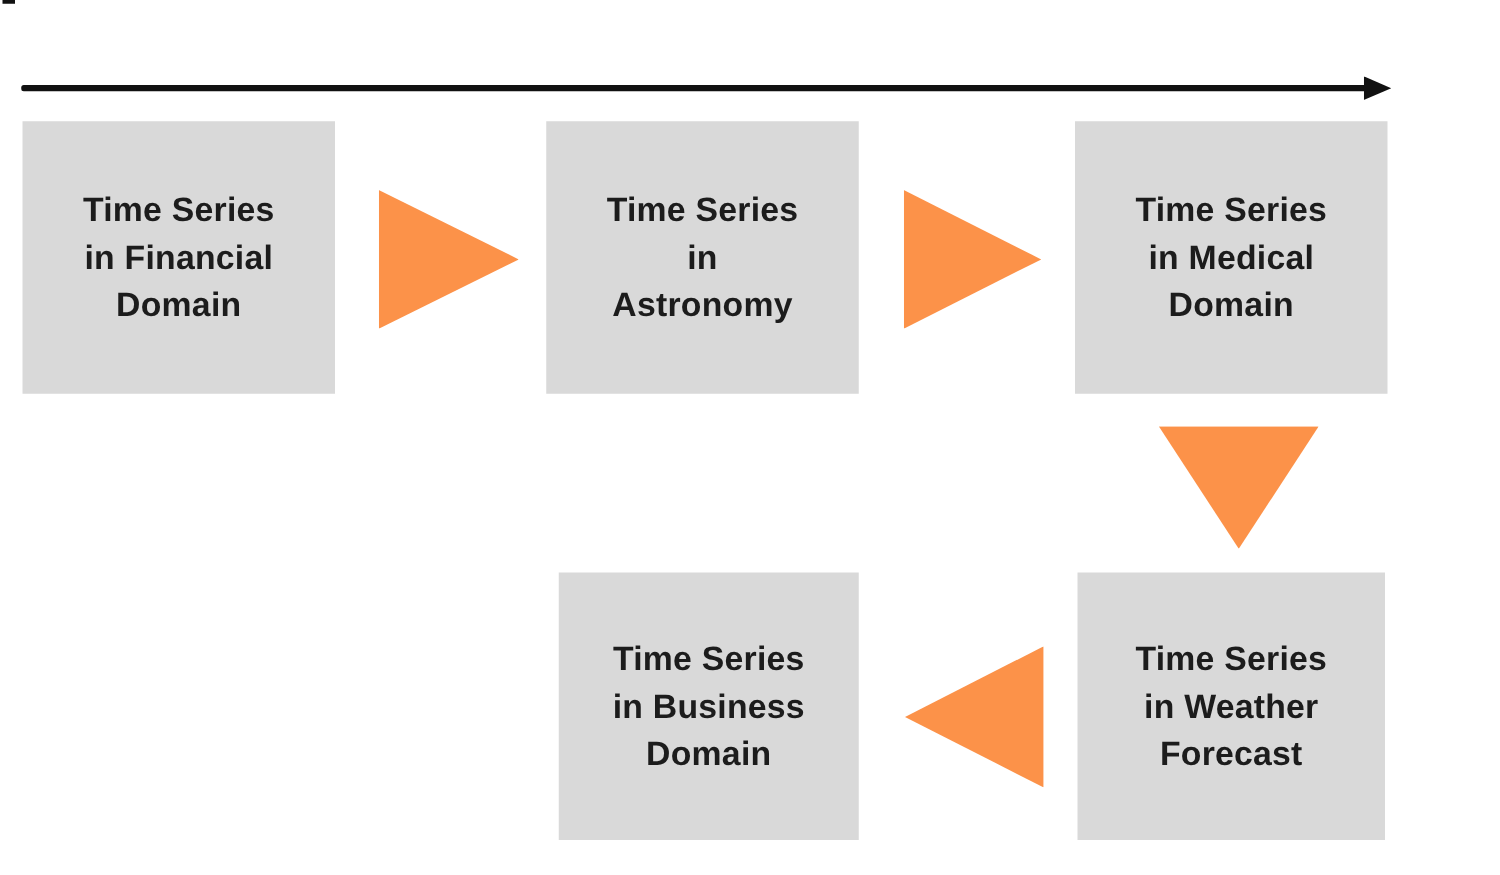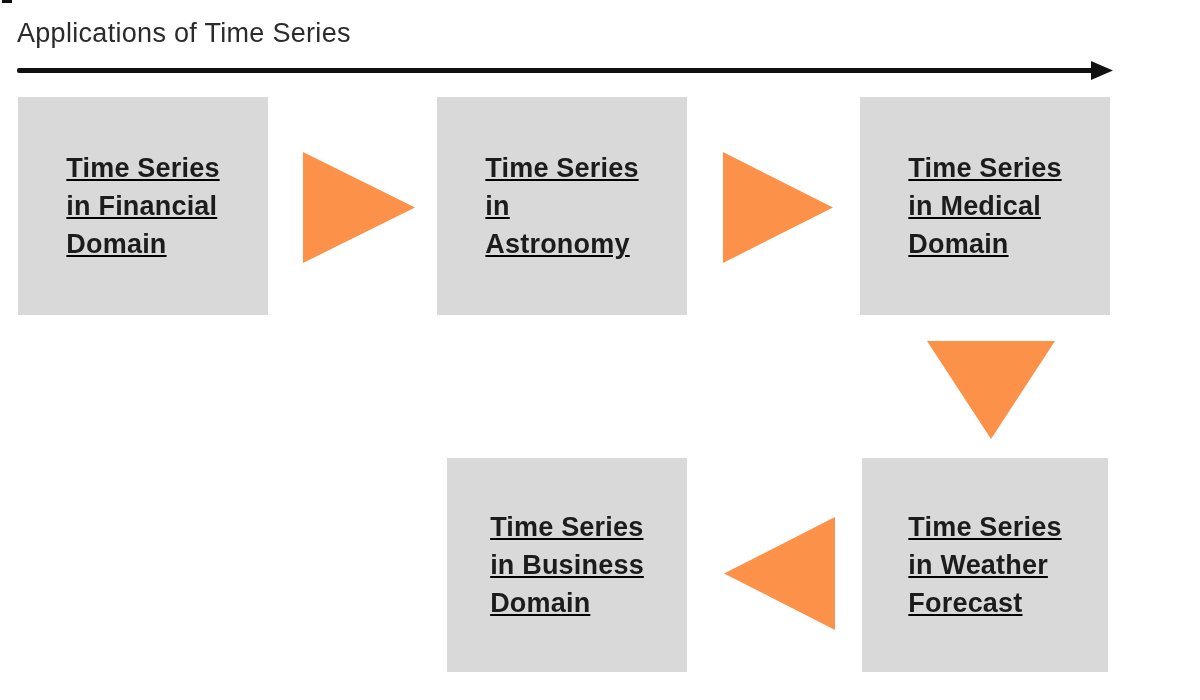--- a/index.html
+++ b/index.html
@@ -47,22 +47,21 @@
     background: var(--line, #111);
     clip-path: polygon(0 0, 100% 50%, 0 100%);
   }
 
   .node {
     position: absolute;
     background: var(--box-bg, #d9d9d9);
     display: flex;
     align-items: center;
     justify-content: center;
-    text-align: left;
-    text-decoration: underline;
+    text-align: center;
   }
   .node-label {
     font-size: 27px;
     font-weight: 700;
     line-height: 1.42;
     color: var(--text, #1c1c1c);
     white-space: pre-line;
     letter-spacing: 0.2px;
   }
 
@@ -85,21 +84,20 @@
   .tri-3 { left: 927px; top: 341px; width: 128px; height: 98px;  }
   .tri-4 { left: 724px; top: 517px; width: 111px; height: 113px; }
 </style>
 </head>
 <body>
 
 <div class="canvas">
 
   <div class="corner-dash"></div>
 
-  <div class="title">Applications of Time Series</div>
 
   <div class="timeline-line"></div>
   <div class="timeline-head"></div>
 
   <div class="node node-financial">
     <div class="node-label">Time Series
 in Financial
 Domain</div>
   </div>
 

